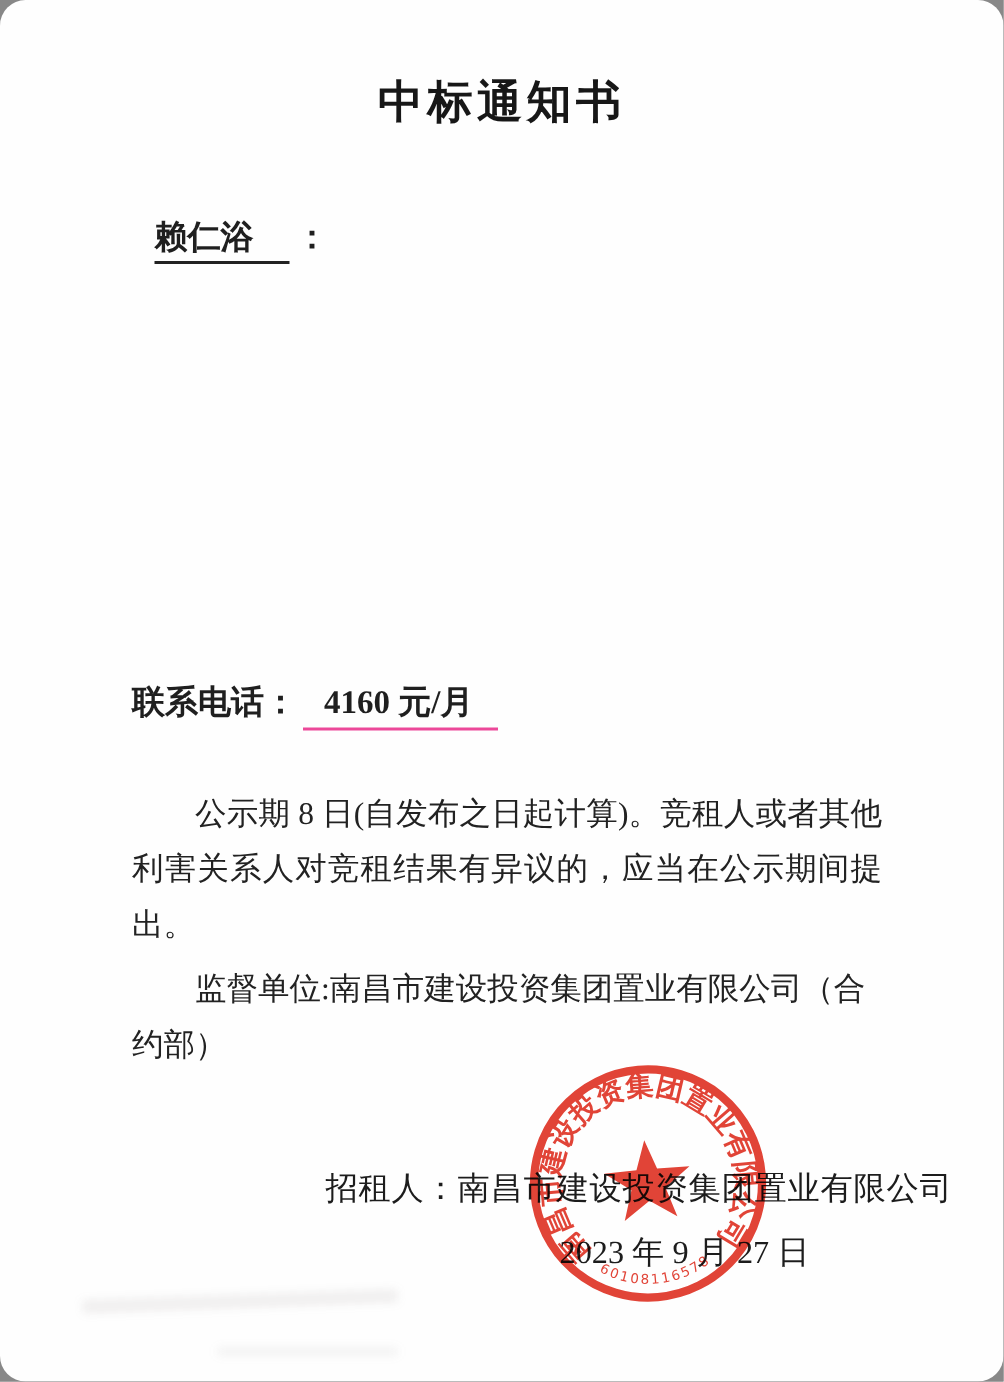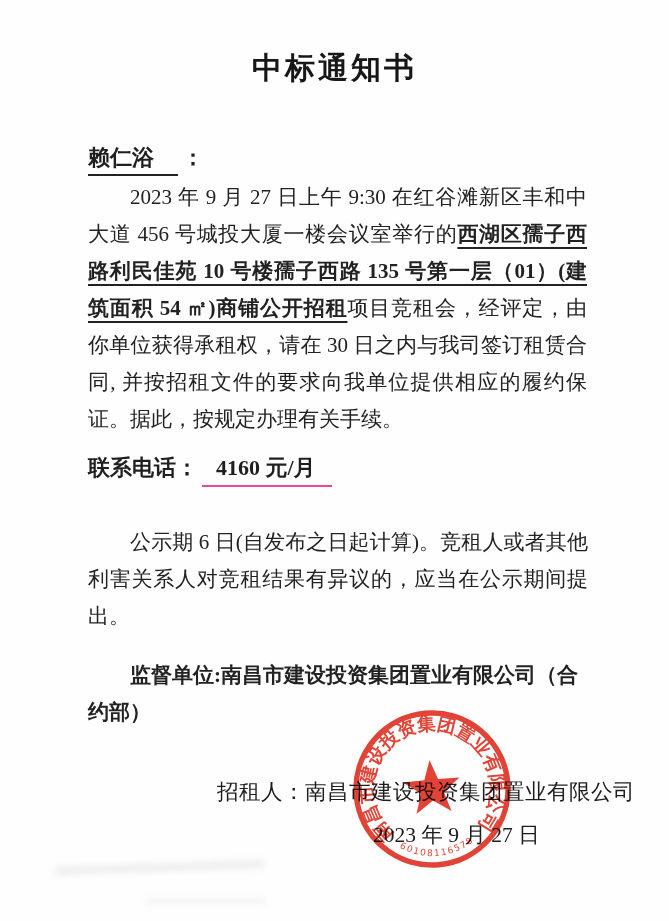--- a/index.html
+++ b/index.html
@@ -5,35 +5,37 @@
   * { margin:0; padding:0; box-sizing:border-box; }
   html,body { background:#888; }
   .page {
     position:relative;
     width:669px; height:921px;
     margin:0 auto;
     background:#fefefe;
     overflow:hidden;
     font-family:"Liberation Serif","DejaVu Serif",serif;
     color:#1f1f1f;
+    border-radius:17px;
   }
   .doc-title {
     position:absolute; top:48px; left:0; width:100%;
     text-align:center;
     font-size:30px; font-weight:bold; letter-spacing:3px;
     color:#171717;
   }
   .recipient {
     position:absolute; top:143px; left:88px;
     font-size:22px; font-weight:bold;
   }
   .recipient .name {
     border-bottom:2px solid #222;
     padding-right:24px; padding-bottom:1px;
     display:inline-block;
+    margin-left:15px;
   }
   .recipient .colon { margin-left:4px; }
   .para {
     font-size:21px; line-height:37px;
     text-align:justify; text-justify:inter-ideograph;
     color:#222;
   }
   .para-1 {
     position:absolute; top:179px; left:88px; width:499px;
     text-indent:2em;
@@ -55,21 +57,21 @@
     margin-left:4px;
   }
   .block-2 {
     position:absolute; top:524px; left:88px; width:500px;
   }
   .block-2 .para-2 { text-indent:2em; }
   .indent-line {
     font-size:21px; line-height:37px;
     text-indent:2em; color:#222;
   }
-  .supervisor-line { margin-top:22px;font-weight:bold; }
+  .supervisor-line { margin-top:6px; }
   .footer-lessor {
     position:absolute; top:777px; left:217px;
     font-size:21.5px; color:#1c1c1c;
     letter-spacing:0.5px;
     z-index:3;
   }
   .footer-date {
     position:absolute; top:820px; left:373px;
     font-size:21.5px; color:#1c1c1c;
     z-index:3;
@@ -98,30 +100,27 @@
 <body>
 
 <div class="page">
 
   <div class="doc-title">中标通知书</div>
 
   <div class="recipient">
     <span class="name">赖仁浴</span><span class="colon">：</span>
   </div>
 
-  <div class="para para-1">
-    <span>2023 年 9 月 27 日上午 9:30 在红谷滩新区丰和中大道 456 号城投大厦一楼会议室举行的</span><span class="emph">西湖区孺子西路利民佳苑 10 号楼孺子西路 135 号第一层（01）(建筑面积 54 ㎡)商铺公开招租</span><span>项目竞租会，经评定，由你单位获得承租权，请在 30 日之内与我司签订租赁合同, 并按招租文件的要求向我单位提供相应的履约保证。据此，按规定办理有关手续。</span>
-  </div>
 
   <div class="result-line">
     <span>联系电话：</span><span class="value">4160 元/月</span>
   </div>
 
   <div class="block-2">
-    <div class="para para-2">公示期 6 日(自发布之日起计算)。竞租人或者其他利害关系人对竞租结果有异议的，应当在公示期间提出。</div>
+    <div class="para para-2">公示期 8 日(自发布之日起计算)。竞租人或者其他利害关系人对竞租结果有异议的，应当在公示期间提出。</div>
     <div class="indent-line supervisor-line">监督单位:南昌市建设投资集团置业有限公司（合约部）</div>
   </div>
 
   <div class="footer-lessor">
     <span>招租人：</span><span>南昌市建设投资集团置业有限公司</span>
   </div>
 
   <div class="footer-date">2023 年 9 月 27 日</div>
 
   <svg class="seal" viewBox="0 0 180 180" aria-hidden="true">

